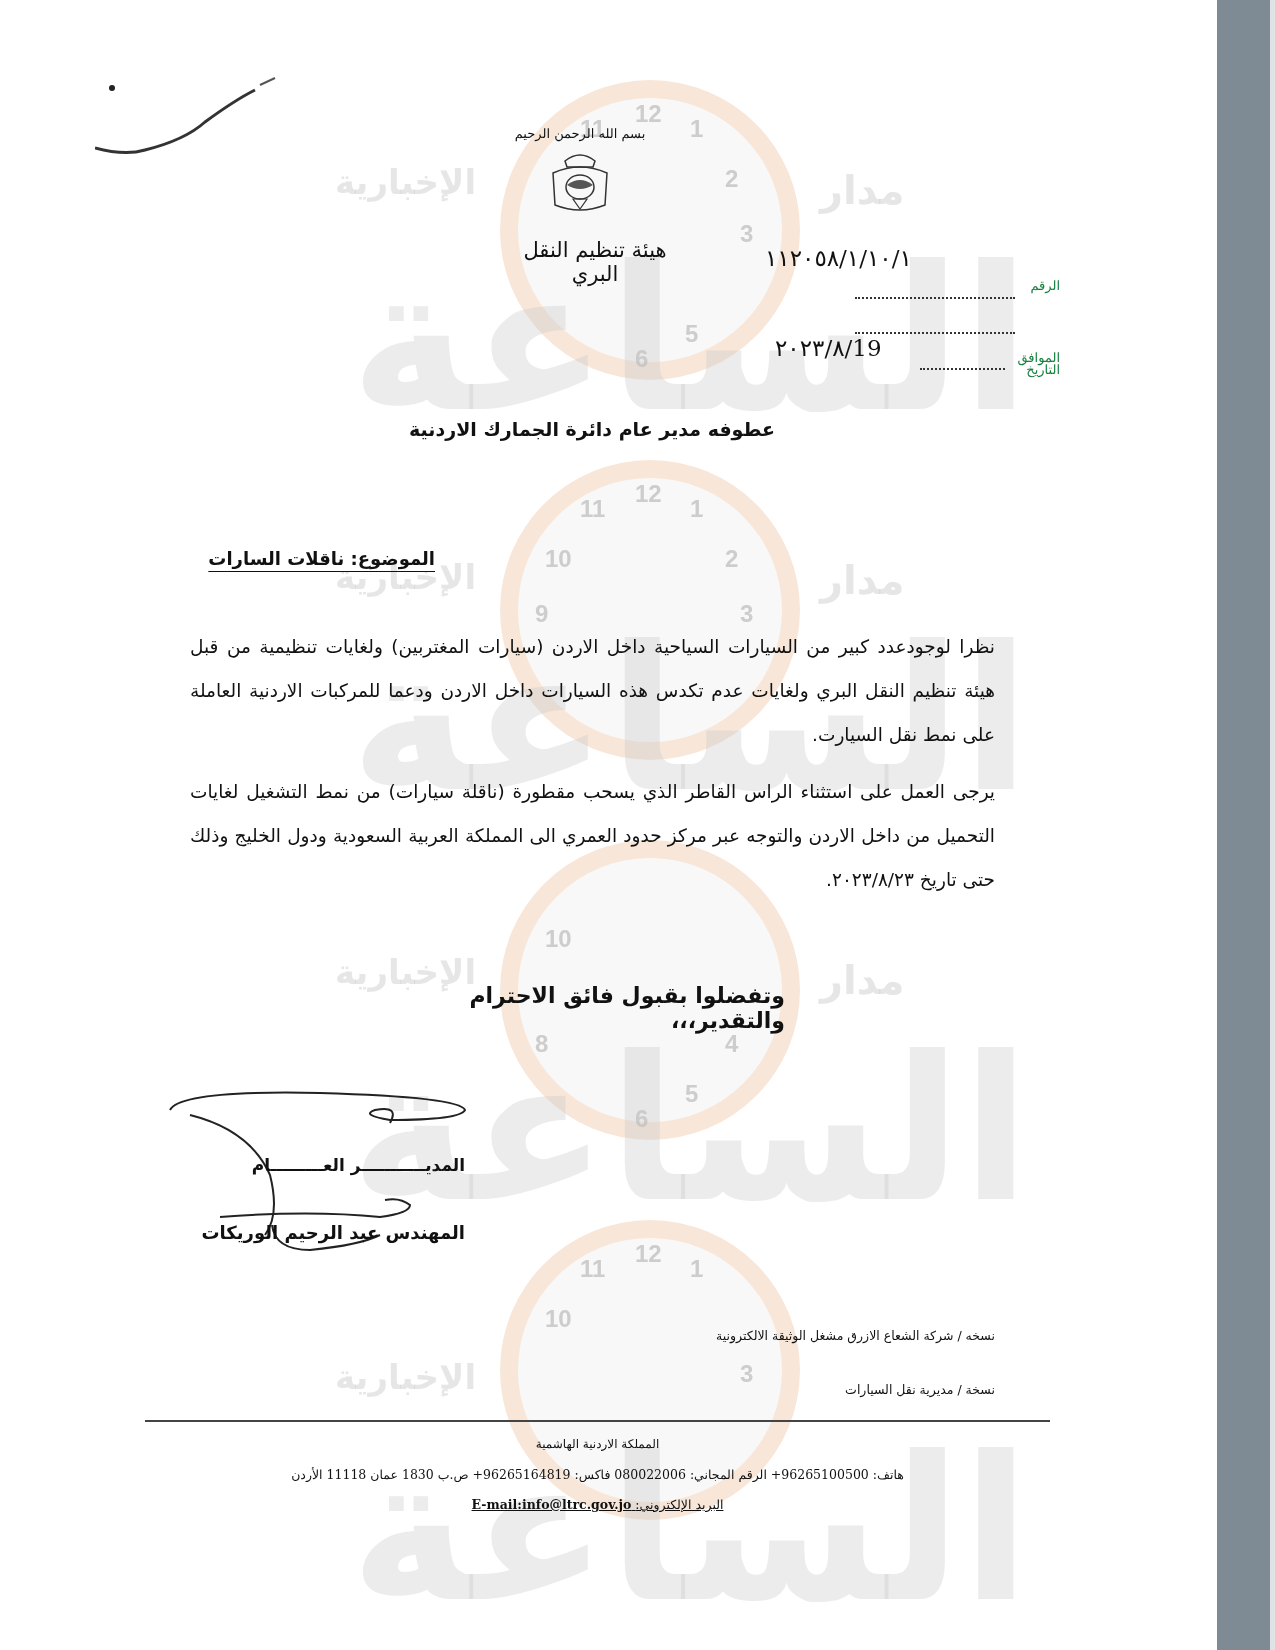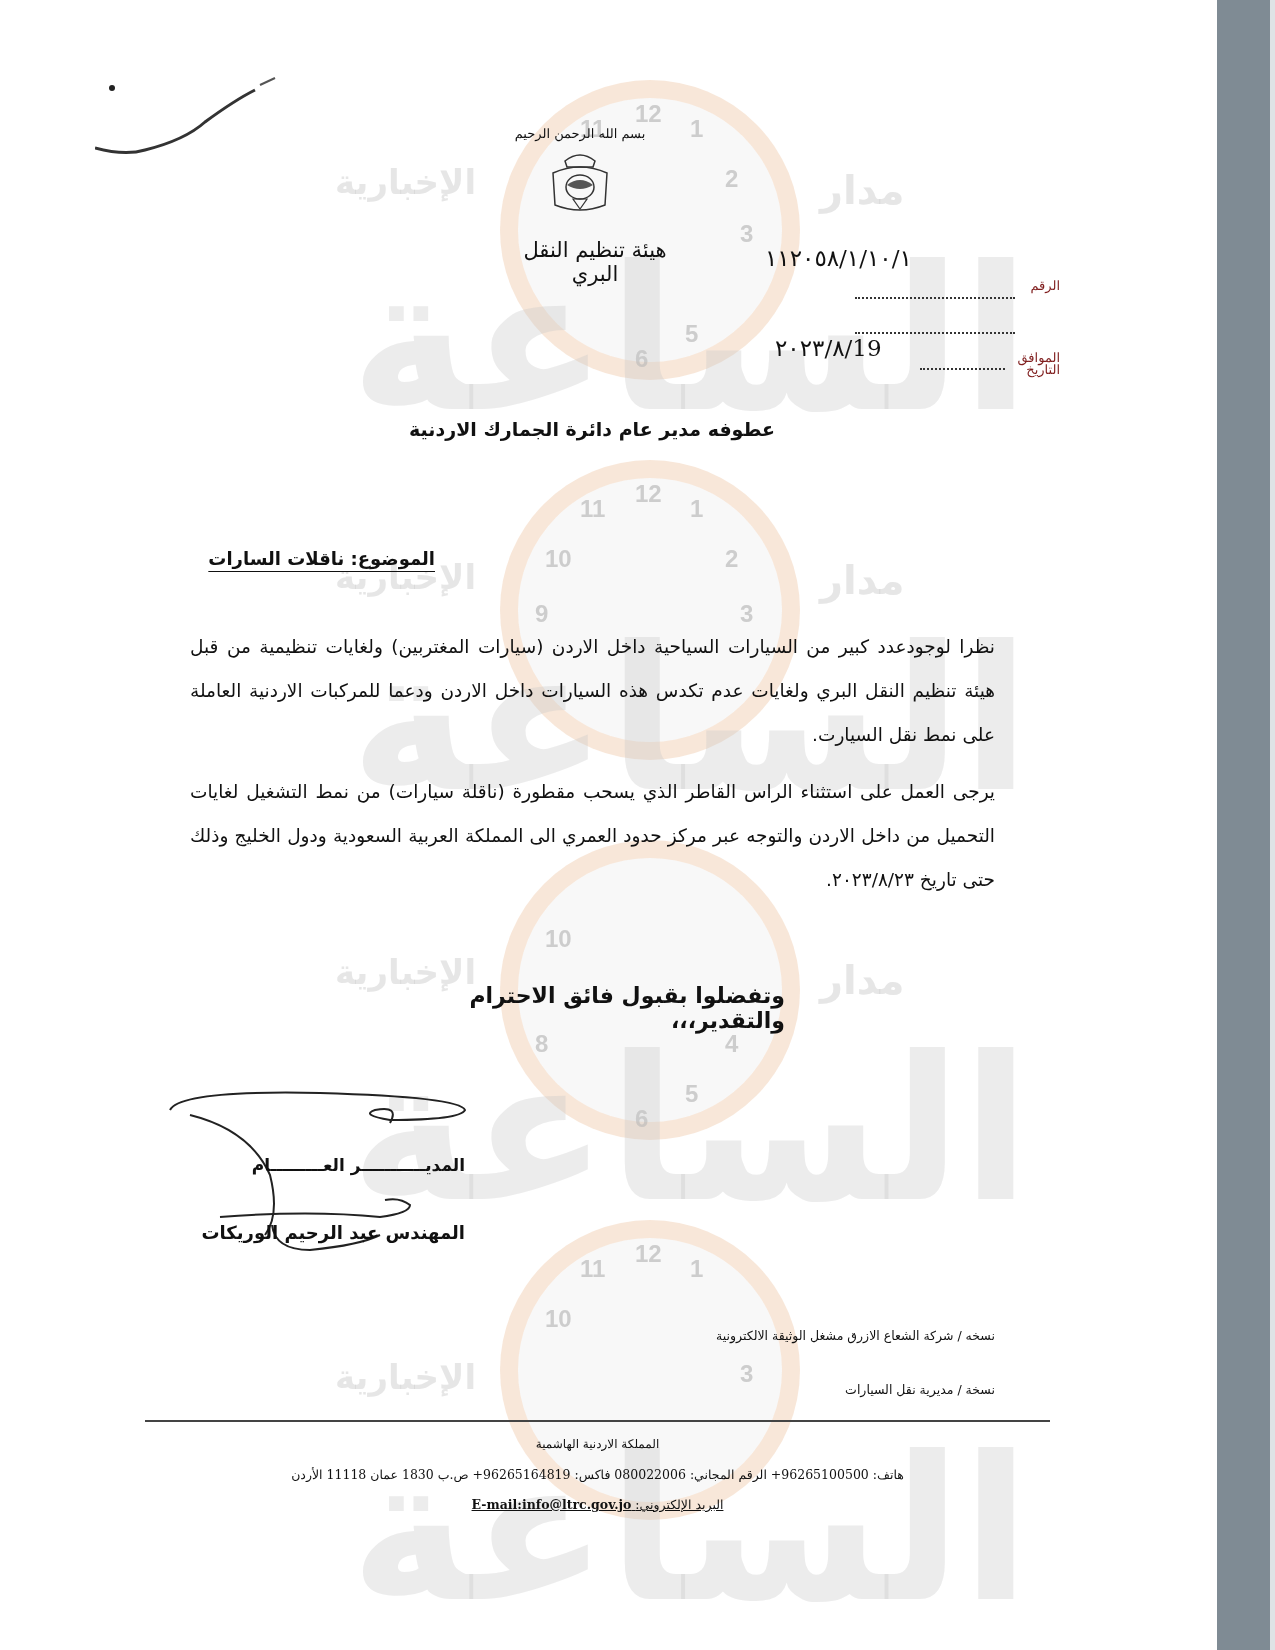--- a/index.html
+++ b/index.html
@@ -23,21 +23,21 @@
     box-sizing: border-box;
   }
   .clock-num { position: absolute; font-family: "Liberation Sans", sans-serif; font-weight: bold; font-size: 24px; color: rgba(170,170,170,0.55); }
   .wm-big { font-family: "DejaVu Sans", sans-serif; font-weight: bold; color: rgba(200,200,200,0.35); font-size: 200px; line-height: 1; }
   .wm-small { font-family: "DejaVu Sans", sans-serif; font-weight: bold; color: rgba(200,200,200,0.45); font-size: 40px; line-height: 1; }
 
   .letterhead { text-align: center; }
   .basmala { font-family: "DejaVu Serif", serif; font-size: 13px; }
   .org { font-family: "DejaVu Serif", serif; font-size: 21px; }
 
-  .ref-label { font-family: "DejaVu Serif", serif; font-size: 13px; color: #7f1d1d; }
+  .ref-label { font-family: "DejaVu Serif", serif; font-size: 13px; color: #15803d; }
   .dots { border-bottom: 2px dotted #333; height: 0; }
   .hand { font-family: "DejaVu Serif", serif; font-size: 23px; letter-spacing: 3px; color: #111; }
 
   .addressee { font-weight: bold; font-size: 19px; }
   .subject { font-weight: bold; font-size: 18px; text-decoration: underline; text-underline-offset: 6px; }
   .body-text { font-size: 18.5px; line-height: 44px; text-align: justify; text-align-last: right; }
   .closing { font-weight: bold; font-size: 22px; }
   .sig-title { font-weight: bold; font-size: 17px; }
   .sig-name { font-weight: bold; font-size: 18px; }
   .cc { font-size: 12.5px; }

